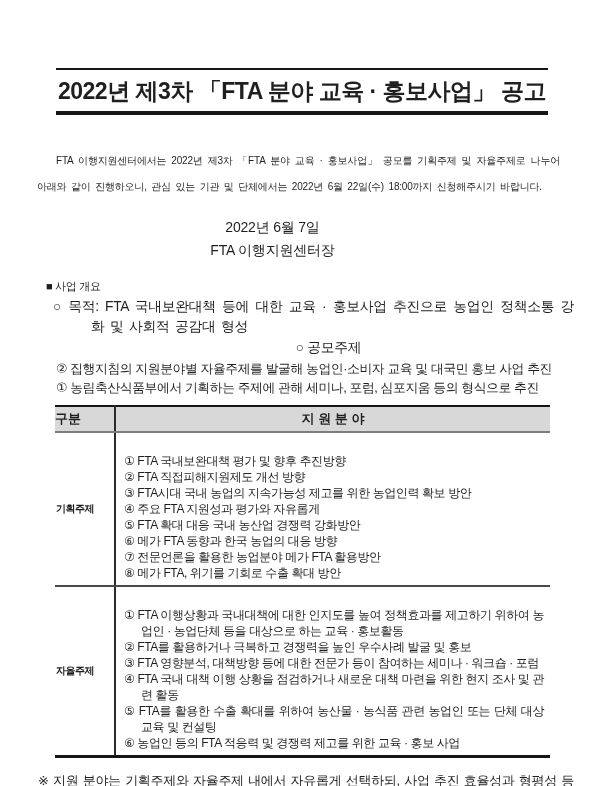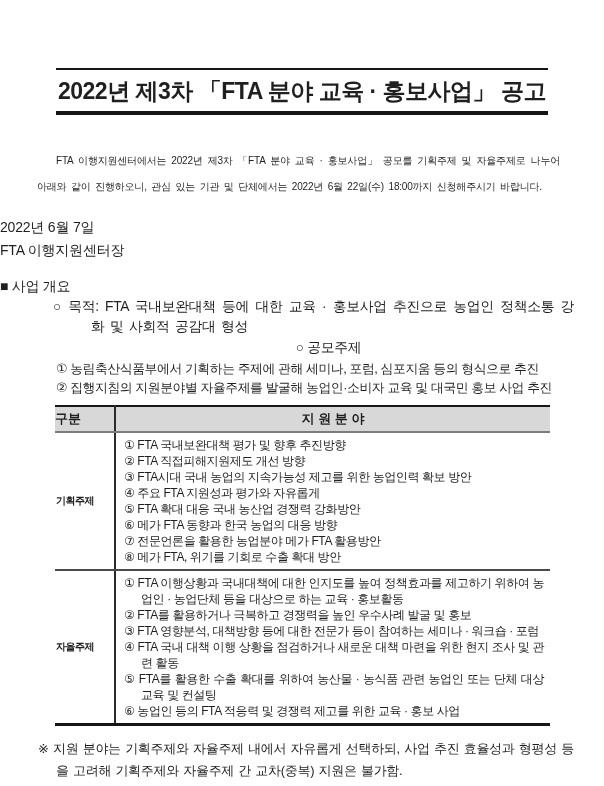--- a/index.html
+++ b/index.html
@@ -26,26 +26,26 @@
     letter-spacing:-0.5px;line-height:28px;white-space:nowrap;
   }
 
   
   .intro{
     margin:33px 44px 0 37px;font-size:10px;line-height:26px;
     text-align:justify;text-indent:19px;letter-spacing:-0.2px;word-spacing:2px;
   }
 
   
-  .date-block{margin-top:16px;padding-right:59px;text-align:left;
+  .date-block{margin-top:16px;padding-right:59px;text-align:center;
     font-size:14px;line-height:23px;letter-spacing:-0.2px;}
 
   
   .overview{margin-top:13px;font-size:13.8px;letter-spacing:-0.3px;}
-  .ov-heading{line-height:22px;font-size:14px;}
+  .ov-heading{margin-left:46px;line-height:22px;font-size:11px;}
   .ov-purpose{margin:0 30px 0 53px;line-height:20px;padding-left:38px;
     text-indent:-38px;text-align:justify;word-spacing:2px;}
   .ov-sub{margin-left:53px;line-height:22px;text-align:center;}
   .ov-item{margin:0 26px 0 56px;line-height:19px;font-size:12.8px;
     text-align:justify;letter-spacing:-0.4px;}
 
   
   table.doc-table{
     border-collapse:collapse;table-layout:fixed;
     margin:8px 0 0 55px;width:495px;
@@ -57,21 +57,21 @@
   .doc-table th{
     background:var(--header-bg);
     border-bottom:2px solid var(--border-gray);
     font-size:13px;font-weight:bold;height:22px;padding:1px 0;
   }
   .doc-table th.col-label,.doc-table td.row-label{
     border-right:2px solid #2a2a2a;text-align:left;vertical-align:middle;
   }
   .doc-table td.row-label{font-weight:bold;font-size:10px;letter-spacing:-0.5px;}
   .doc-table tbody tr.row-first td{border-bottom:2px solid #4a4a4a;}
-  .doc-table td.items{padding:4px 6px 4px 8px;vertical-align:middle;}
+  .doc-table td.items{padding:20px 6px 4px 8px;vertical-align:middle;}
   .item{
     line-height:16px;padding-left:17px;text-indent:-17px;
     text-align:justify;letter-spacing:-0.4px;
   }
 
   
   .footnote{
     margin:12px 30px 0 38px;font-size:13px;line-height:22px;
     padding-left:18px;text-indent:-18px;text-align:justify;
     letter-spacing:-0.3px;word-spacing:1px;
@@ -90,22 +90,22 @@
 
   <div class="date-block">
     <div>2022년 6월 7일</div>
     <div>FTA 이행지원센터장</div>
   </div>
 
   <div class="overview">
     <div class="ov-heading">■ 사업 개요</div>
     <div class="ov-purpose">○ 목적: FTA 국내보완대책 등에 대한 교육 · 홍보사업 추진으로 농업인 정책소통 강화 및 사회적 공감대 형성</div>
     <div class="ov-sub">○ 공모주제</div>
+    <div class="ov-item">② 집행지침의 지원분야별 자율주제를 발굴해 농업인·소비자 교육 및 대국민 홍보 사업 추진</div>
     <div class="ov-item">① 농림축산식품부에서 기획하는 주제에 관해 세미나, 포럼, 심포지움 등의 형식으로 추진</div>
-    <div class="ov-item">② 집행지침의 지원분야별 자율주제를 발굴해 농업인·소비자 교육 및 대국민 홍보 사업 추진</div>
   </div>
 
   <table class="doc-table">
     <colgroup>
         <col class="c1">
         <col class="c2">
       </colgroup>
     <thead>
       <tr>
         <th class="col-label">구분</th>

